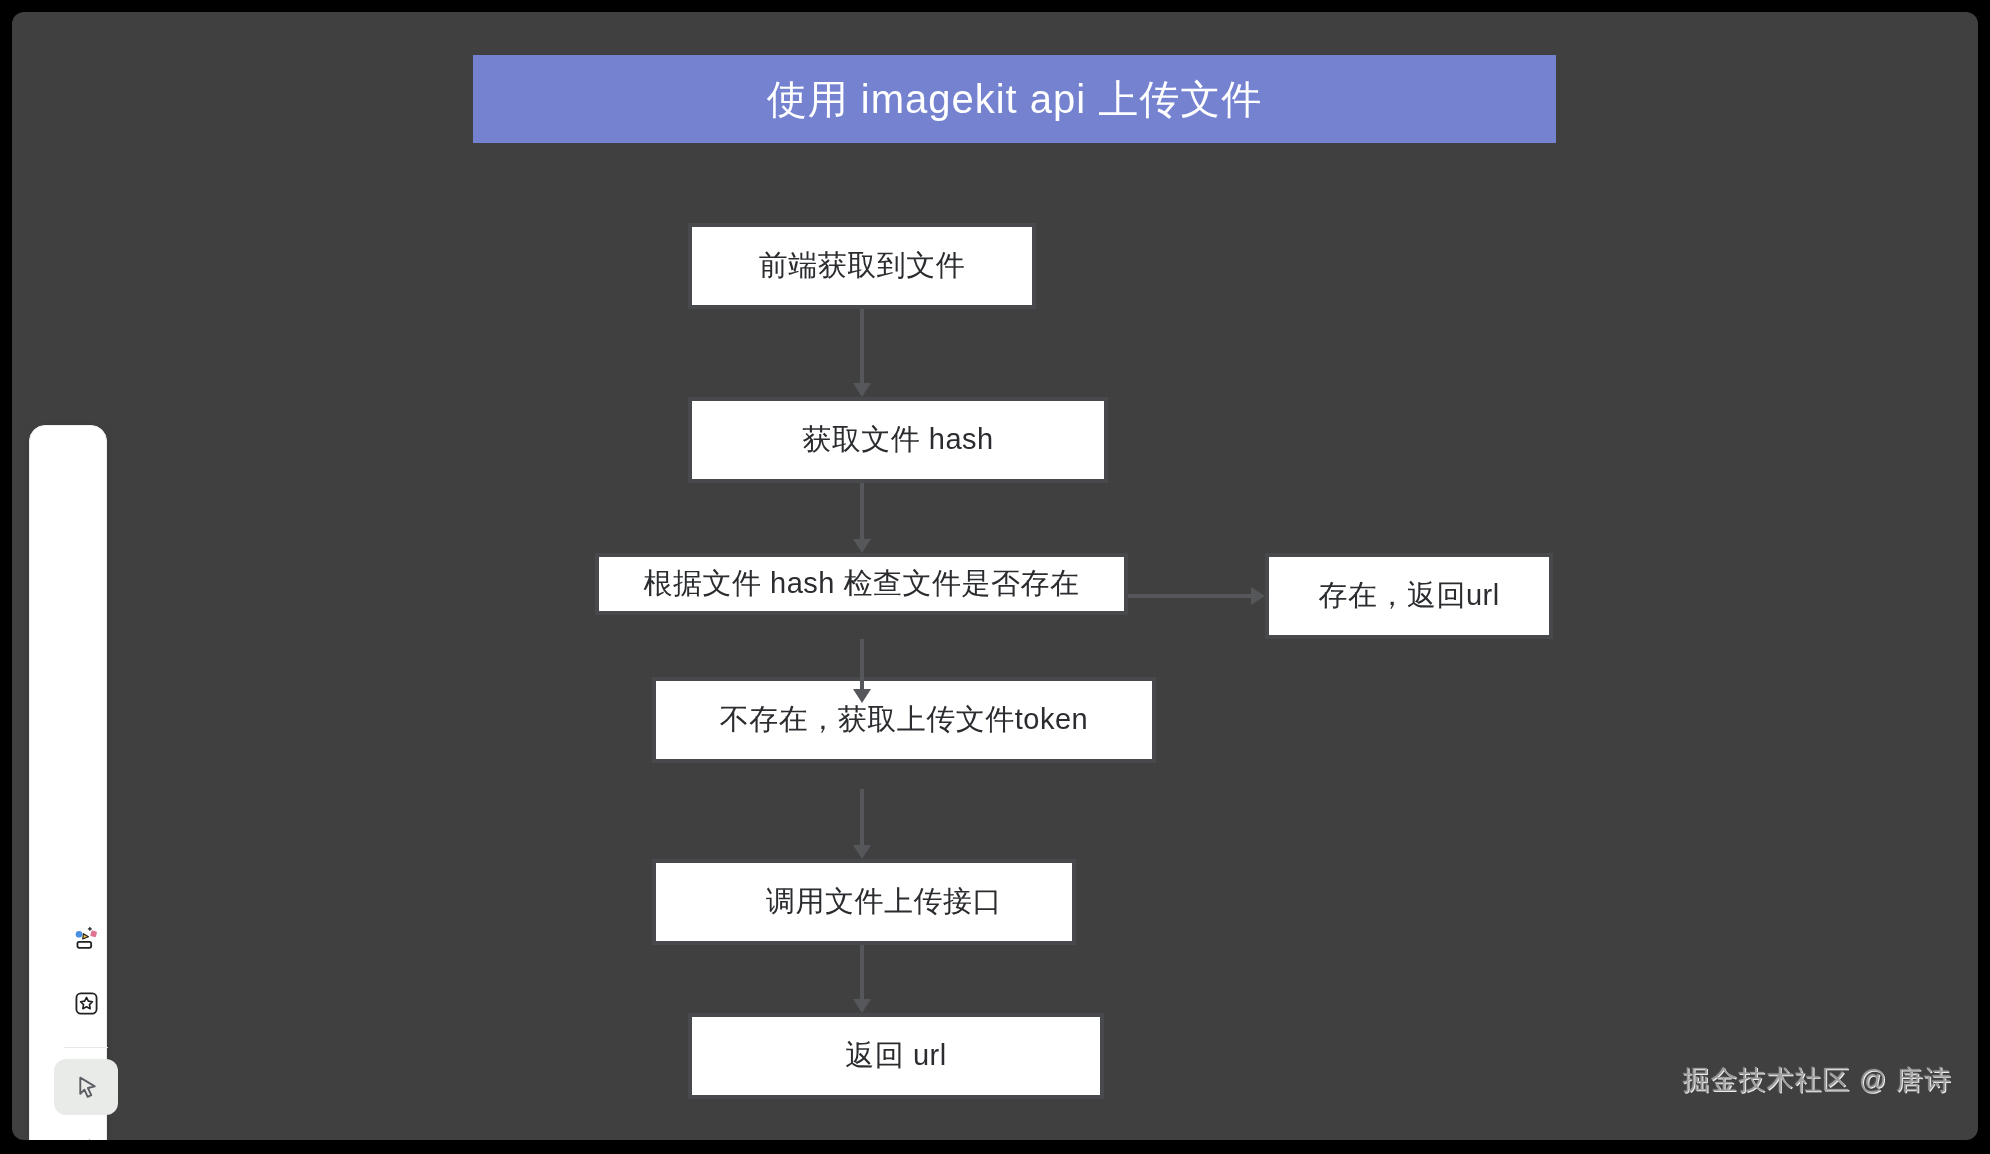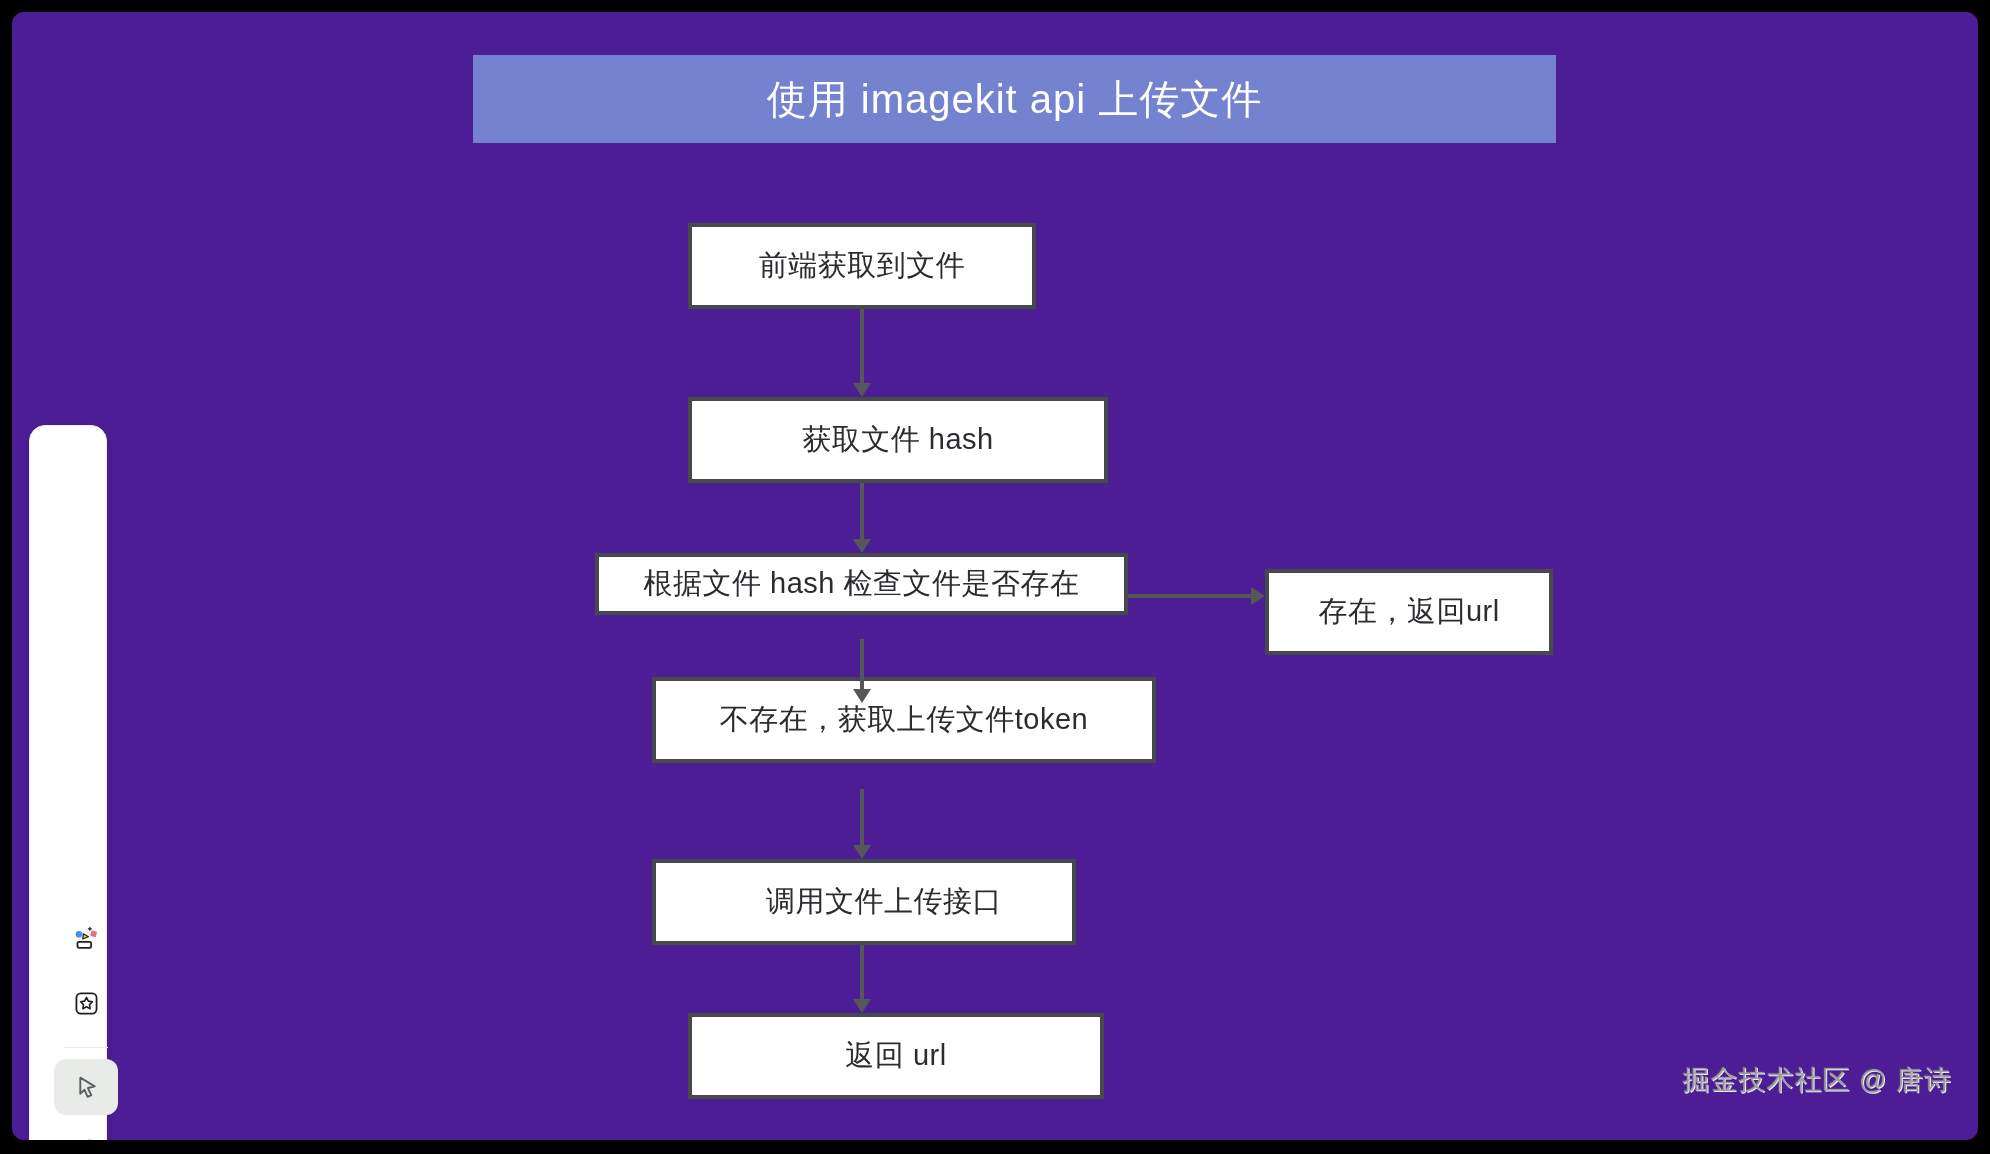--- a/index.html
+++ b/index.html
@@ -3,37 +3,37 @@
 <meta charset="utf-8">
 <style>
   html,body{margin:0;padding:0;background:#000;}
   body{
     width:1990px;height:1154px;position:relative;
     font-family:"Liberation Sans", sans-serif;
     -webkit-font-smoothing:antialiased;
   }
   #canvas{
     position:absolute;left:12px;top:12px;width:1966px;height:1128px;
-    background:#4c1d95;border-radius:12px;overflow:hidden;
+    background:#404040;border-radius:12px;overflow:hidden;
   }
   
   .banner{
     position:absolute;left:461px;top:43px;width:1083px;height:88px;
     background:#7482d0;color:#fff;display:flex;align-items:center;justify-content:center;
     font-size:40px;letter-spacing:1px;
   }
   .flow-node{
     position:absolute;background:#fff;border:4px solid #47494d;box-sizing:border-box;
     display:flex;align-items:center;justify-content:center;
     color:#2a2c2f;font-size:29px;letter-spacing:.5px;white-space:nowrap;
   }
   .n1{left:676px;top:211px;width:348px;height:86px;}
   .n2{left:676px;top:385px;width:420px;height:86px;}
   .n3{left:583px;top:541px;width:533px;height:62px;}
-  .nR{left:1253px;top:557px;width:288px;height:86px;}
+  .nR{left:1253px;top:541px;width:288px;height:86px;}
   .n4{left:640px;top:665px;width:504px;height:86px;}
   .n5{left:640px;top:847px;width:424px;height:86px;padding-left:40px;}
   .n6{left:676px;top:1001px;width:416px;height:86px;}
   .vline{position:absolute;width:4px;background:#55575a;left:848px;}
   .vhead{position:absolute;left:841px;width:0;height:0;
     border-left:9px solid transparent;border-right:9px solid transparent;
     border-top:14px solid #55575a;}
   .hline{position:absolute;height:4px;background:#55575a;top:582px;}
   .hhead{position:absolute;top:575px;width:0;height:0;
     border-top:9px solid transparent;border-bottom:9px solid transparent;

